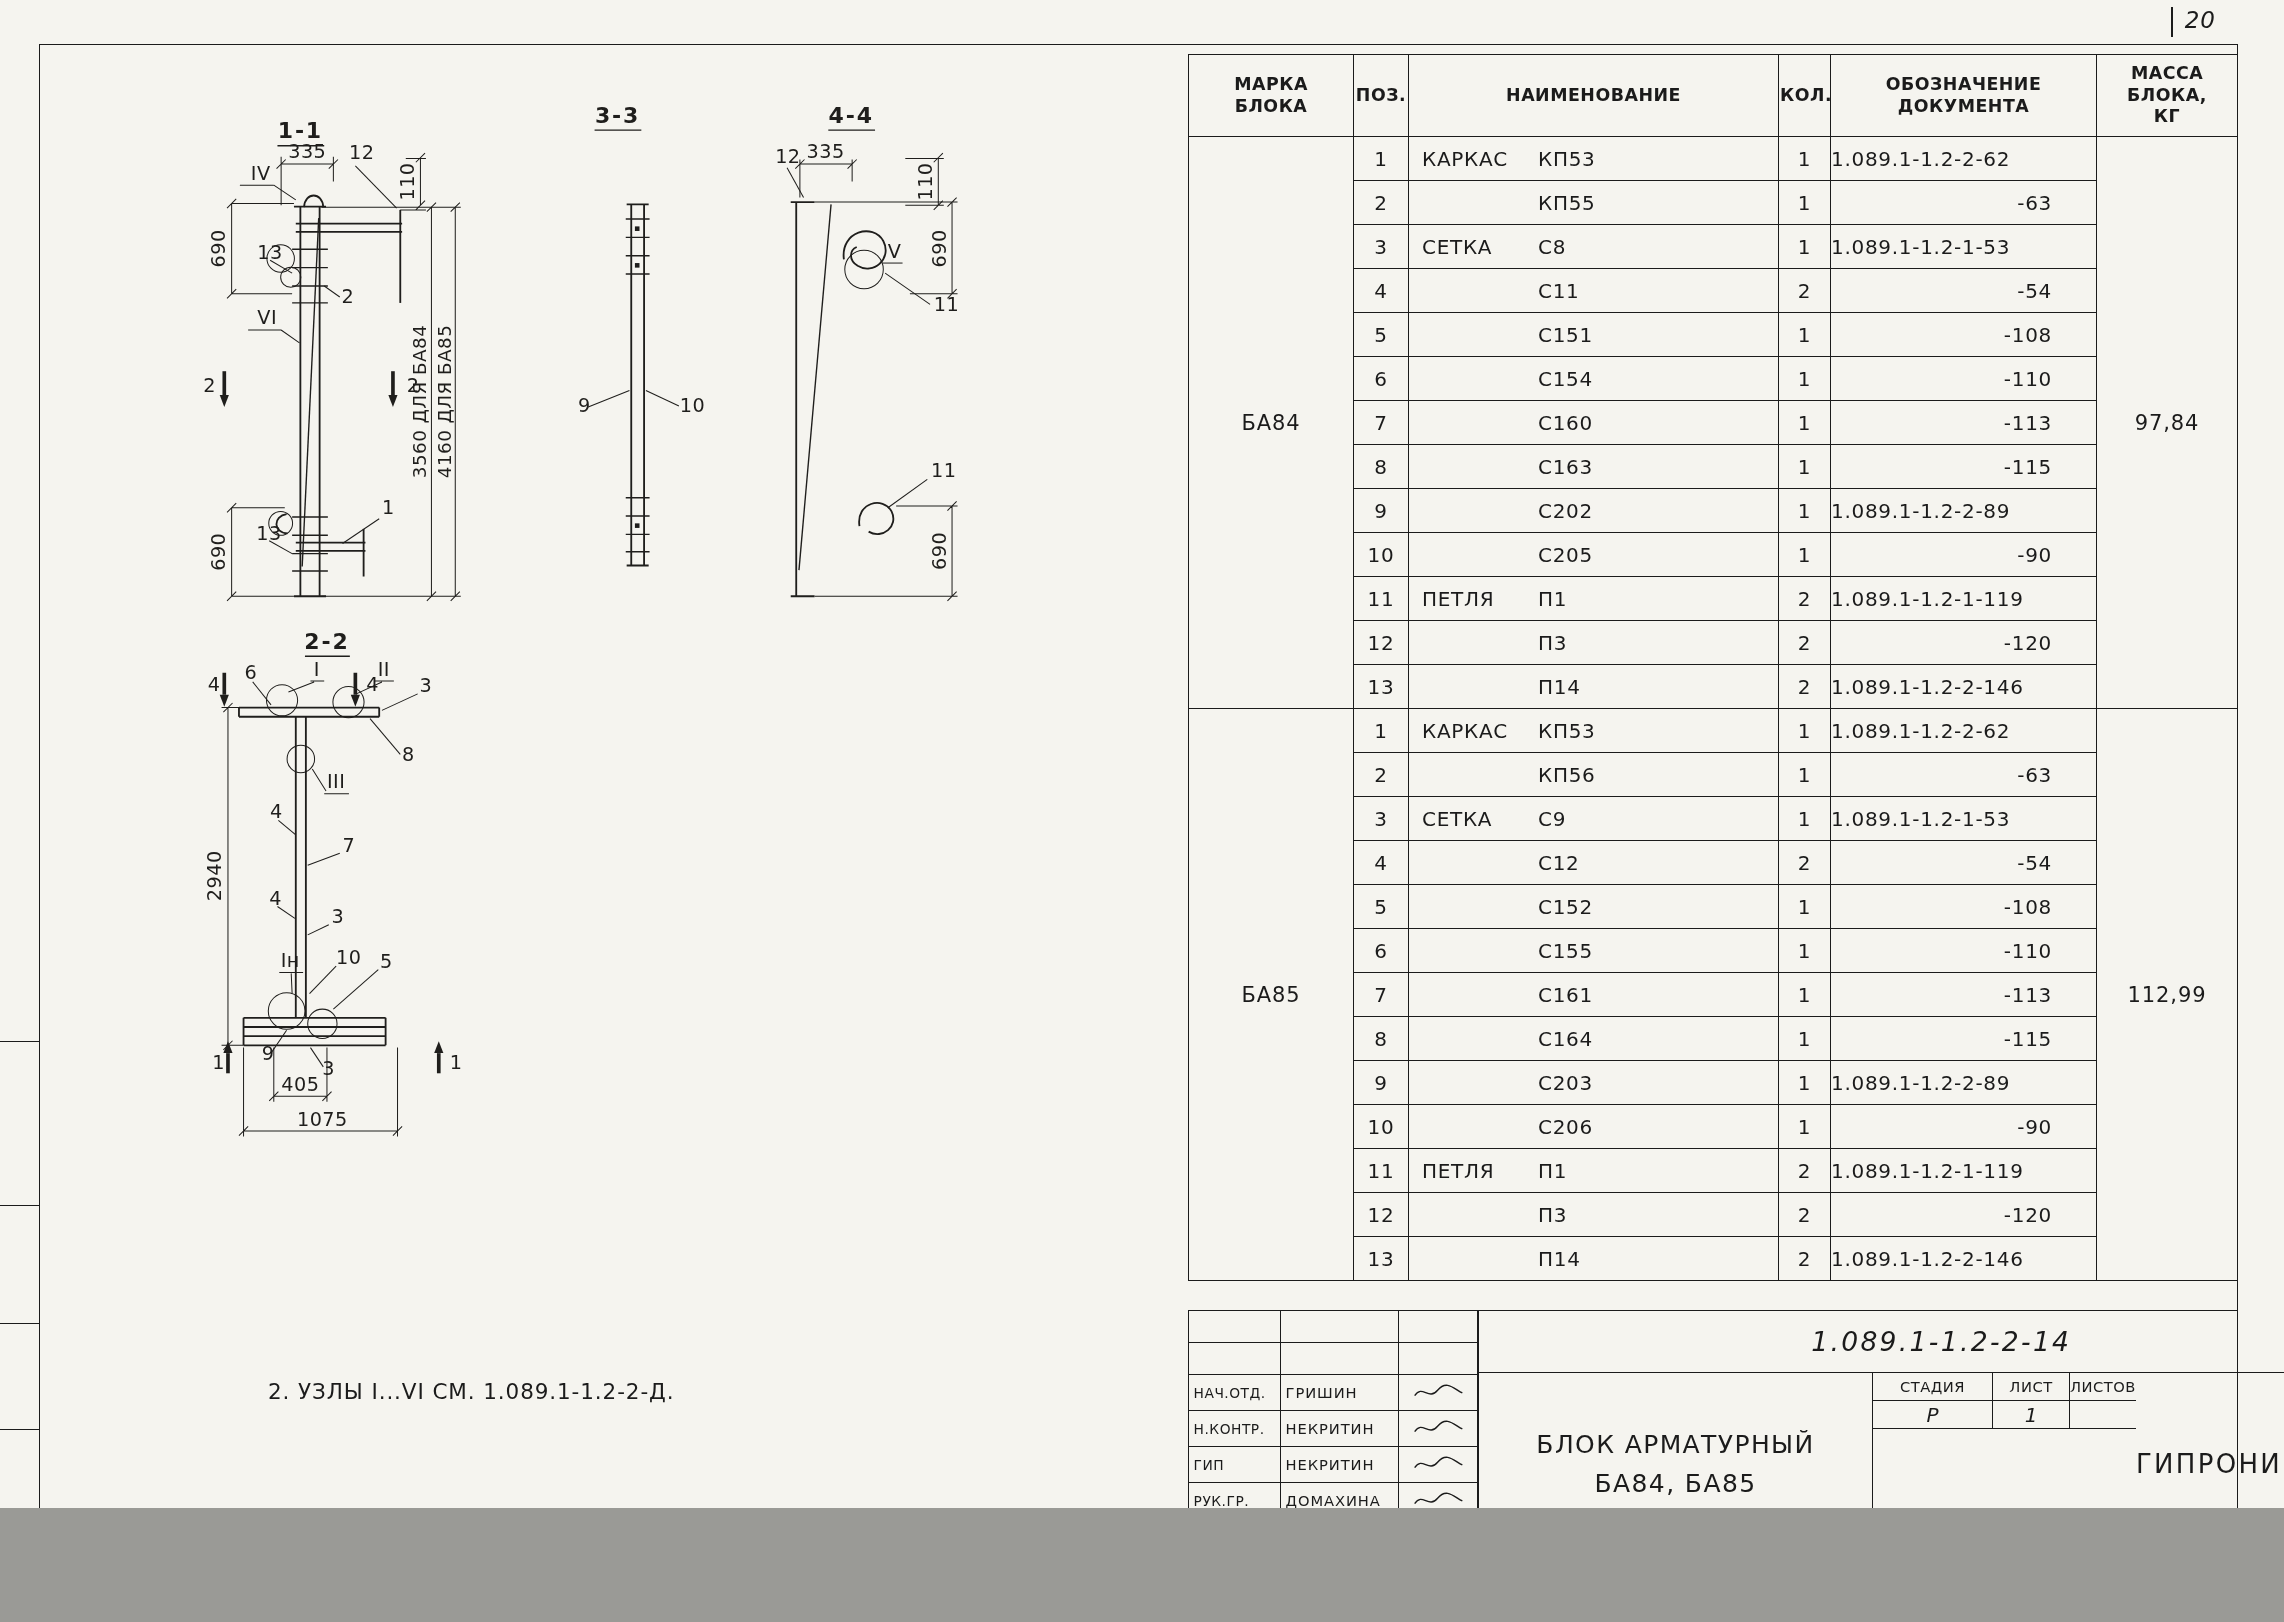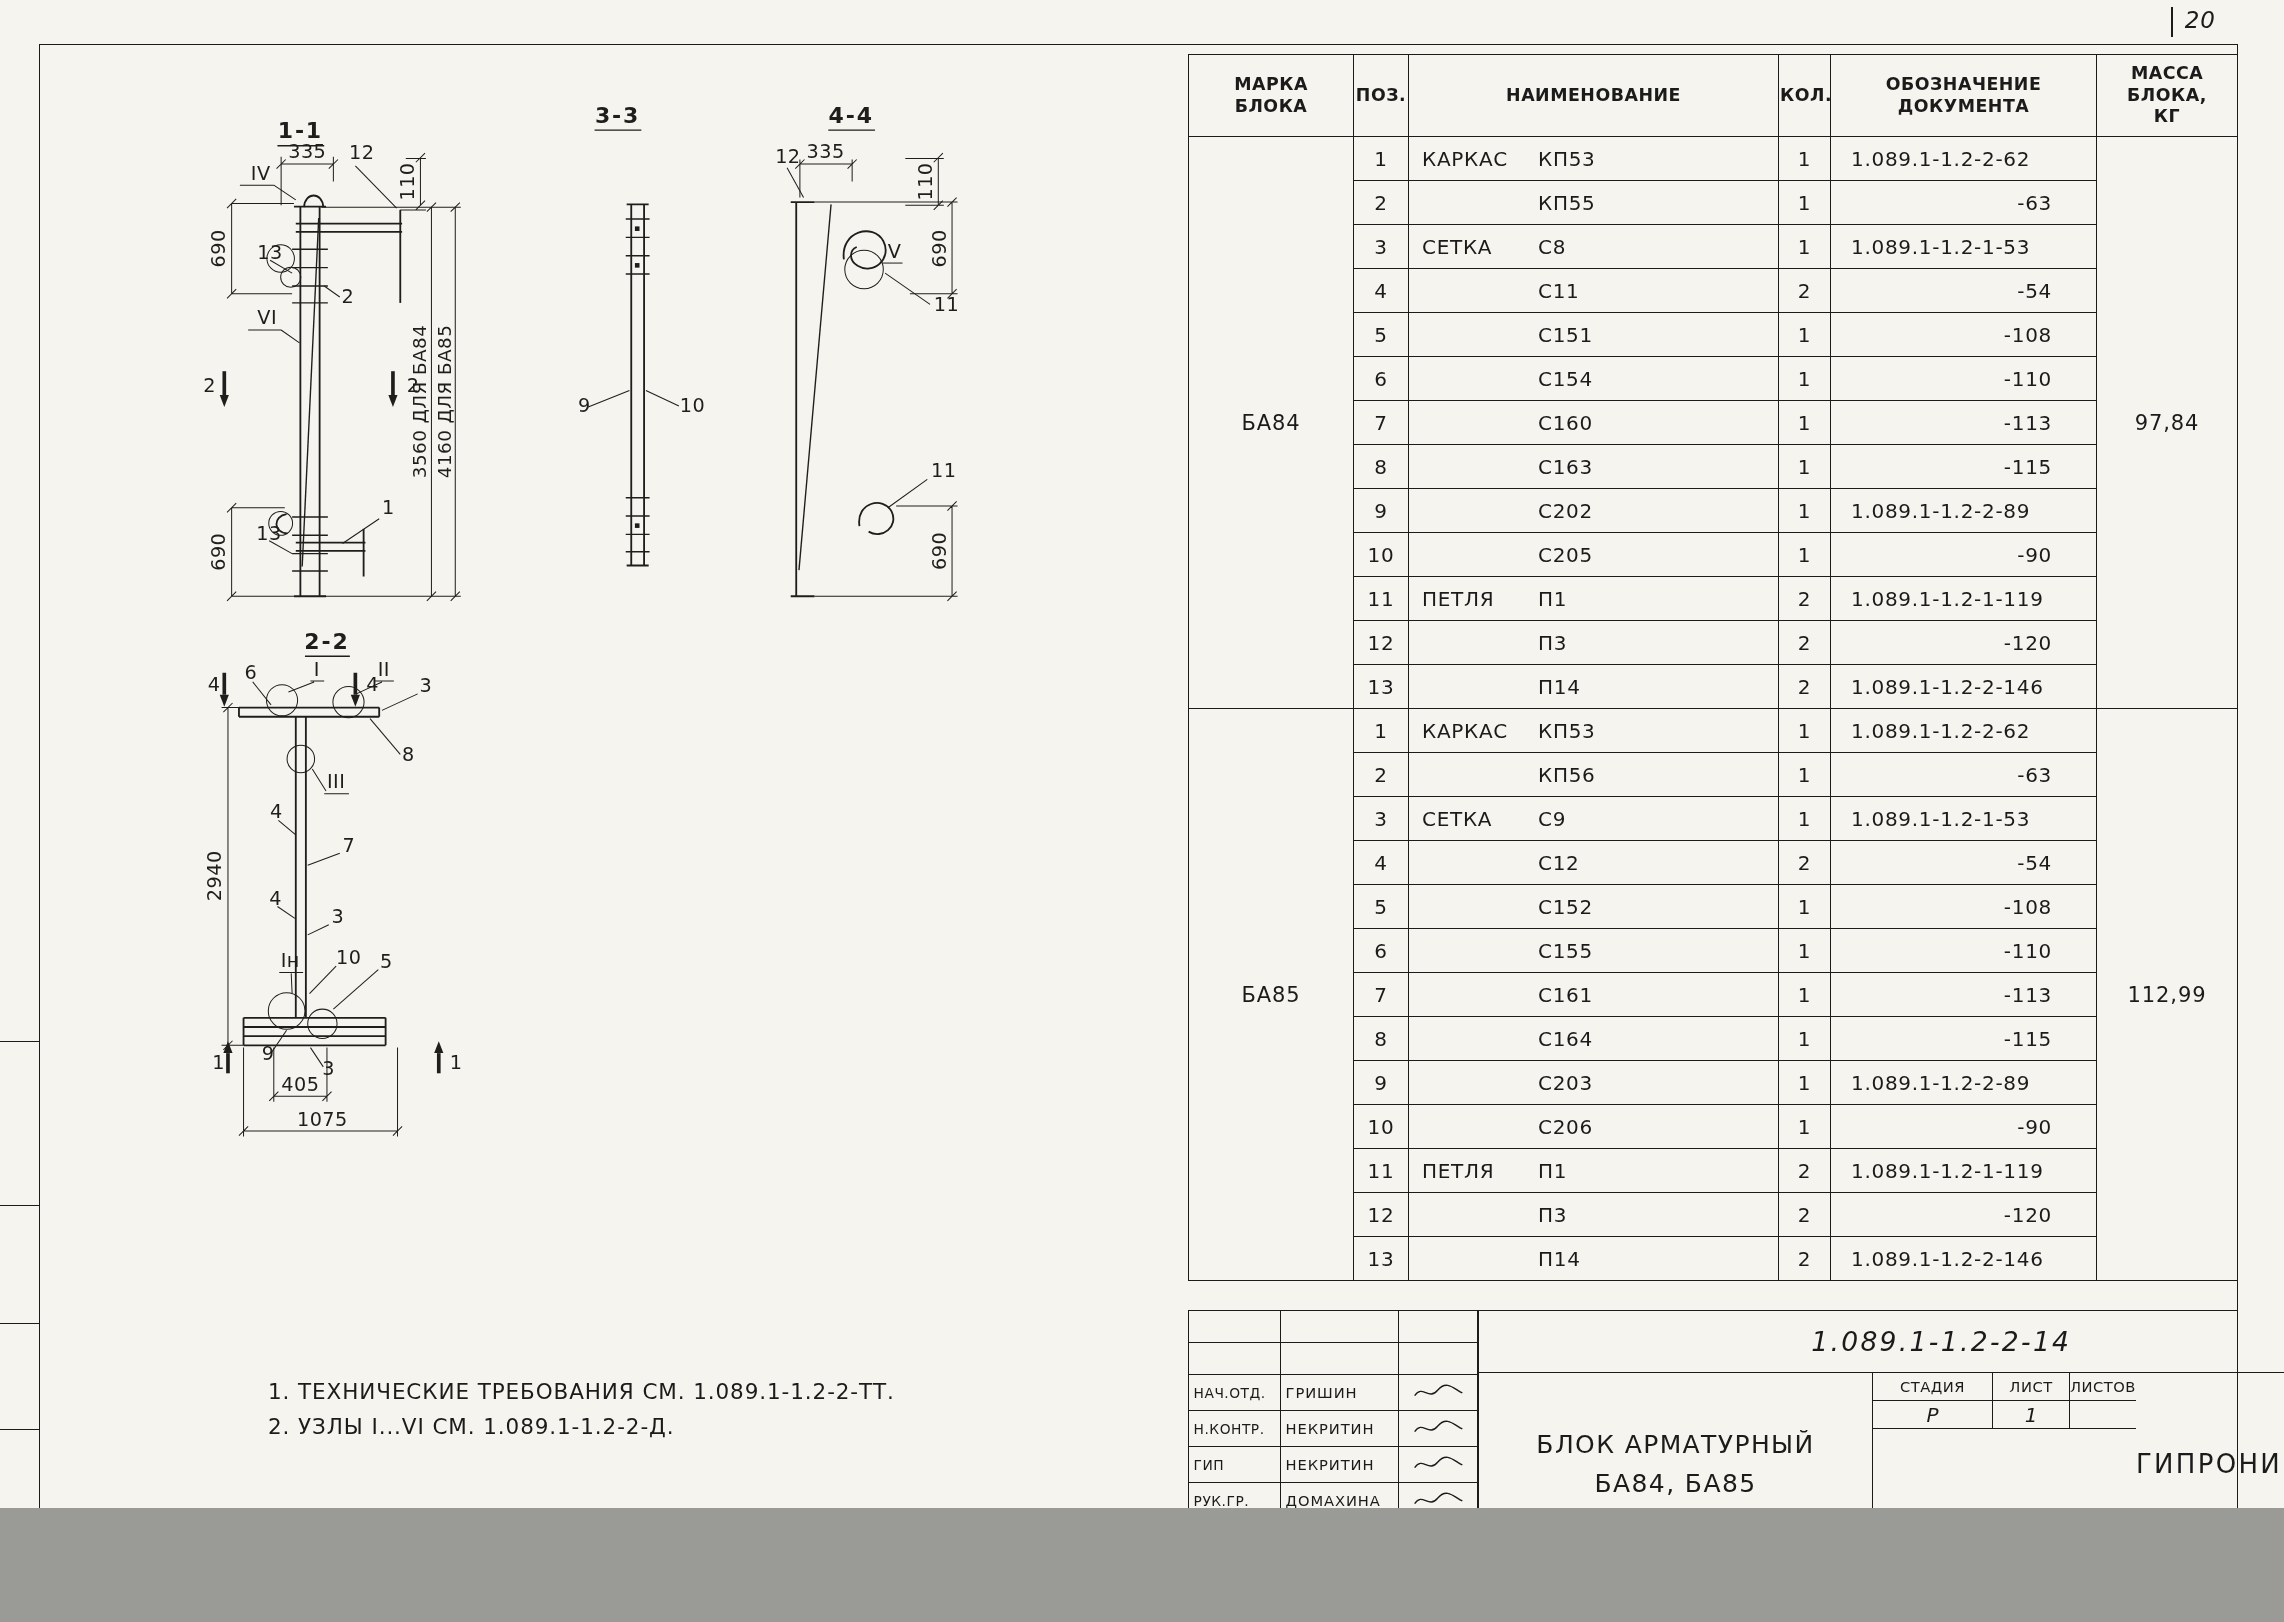--- a/index.html
+++ b/index.html
@@ -29,21 +29,21 @@
   }
   .spec th, .spec td { border:1.4px solid #1b1b1b; overflow:hidden; }
   .spec thead th {
     height:79px; font-weight:bold; font-size:17.4px; letter-spacing:0.5px;
     text-align:center; vertical-align:middle; white-space:pre-line; line-height:1.25;
   }
   .spec td { height:41px; font-size:20px; letter-spacing:0.7px; white-space:nowrap; vertical-align:middle; }
   .spec .c-pos, .spec .c-qty { text-align:center; }
   .spec .c-name { padding-left:13px;margin-top:18px; }
   .spec .name-type { display:inline-block; min-width:116px; }
-  .spec .c-doc { padding-left:20px; }
+  .spec .c-doc { padding-left:0; }
   .spec .c-doc.ditto { text-align:right; padding-right:44px; padding-left:0; }
   .spec .c-mark, .spec .c-mass { text-align:center; font-size:21px; letter-spacing:0.9px; }
 
   
   .notes { position:absolute; left:268px; top:1375px; font-size:21.5px; letter-spacing:0.9px; line-height:1.62; }
 
   
   .tb {
     position:absolute; left:1188px; top:1310px; width:1048px; height:244px;
     border:1.8px solid #1b1b1b; display:flex; background:transparent;
@@ -469,21 +469,20 @@
         <tr>
           <td class="c-pos">13</td>
           <td class="c-name"><span class="name-type"></span><span class="name-des">П14</span></td>
           <td class="c-qty">2</td>
           <td class="c-doc">1.089.1-1.2-2-146</td>
         </tr>
       </tbody>
   </table>
 
   <div class="notes">
-    <div>1. ТЕХНИЧЕСКИЕ ТРЕБОВАНИЯ СМ. 1.089.1-1.2-2-ТТ.</div>
     <div>2. УЗЛЫ I...VI СМ. 1.089.1-1.2-2-Д.</div>
   </div>
 
   <div class="tb">
     <div class="tb-left" id="tb-left">
         <div class="tb-cell"></div>
         <div class="tb-cell"></div>
         <div class="tb-cell"></div>
         <div class="tb-cell lastcol"></div>
         <div class="tb-cell"></div>

